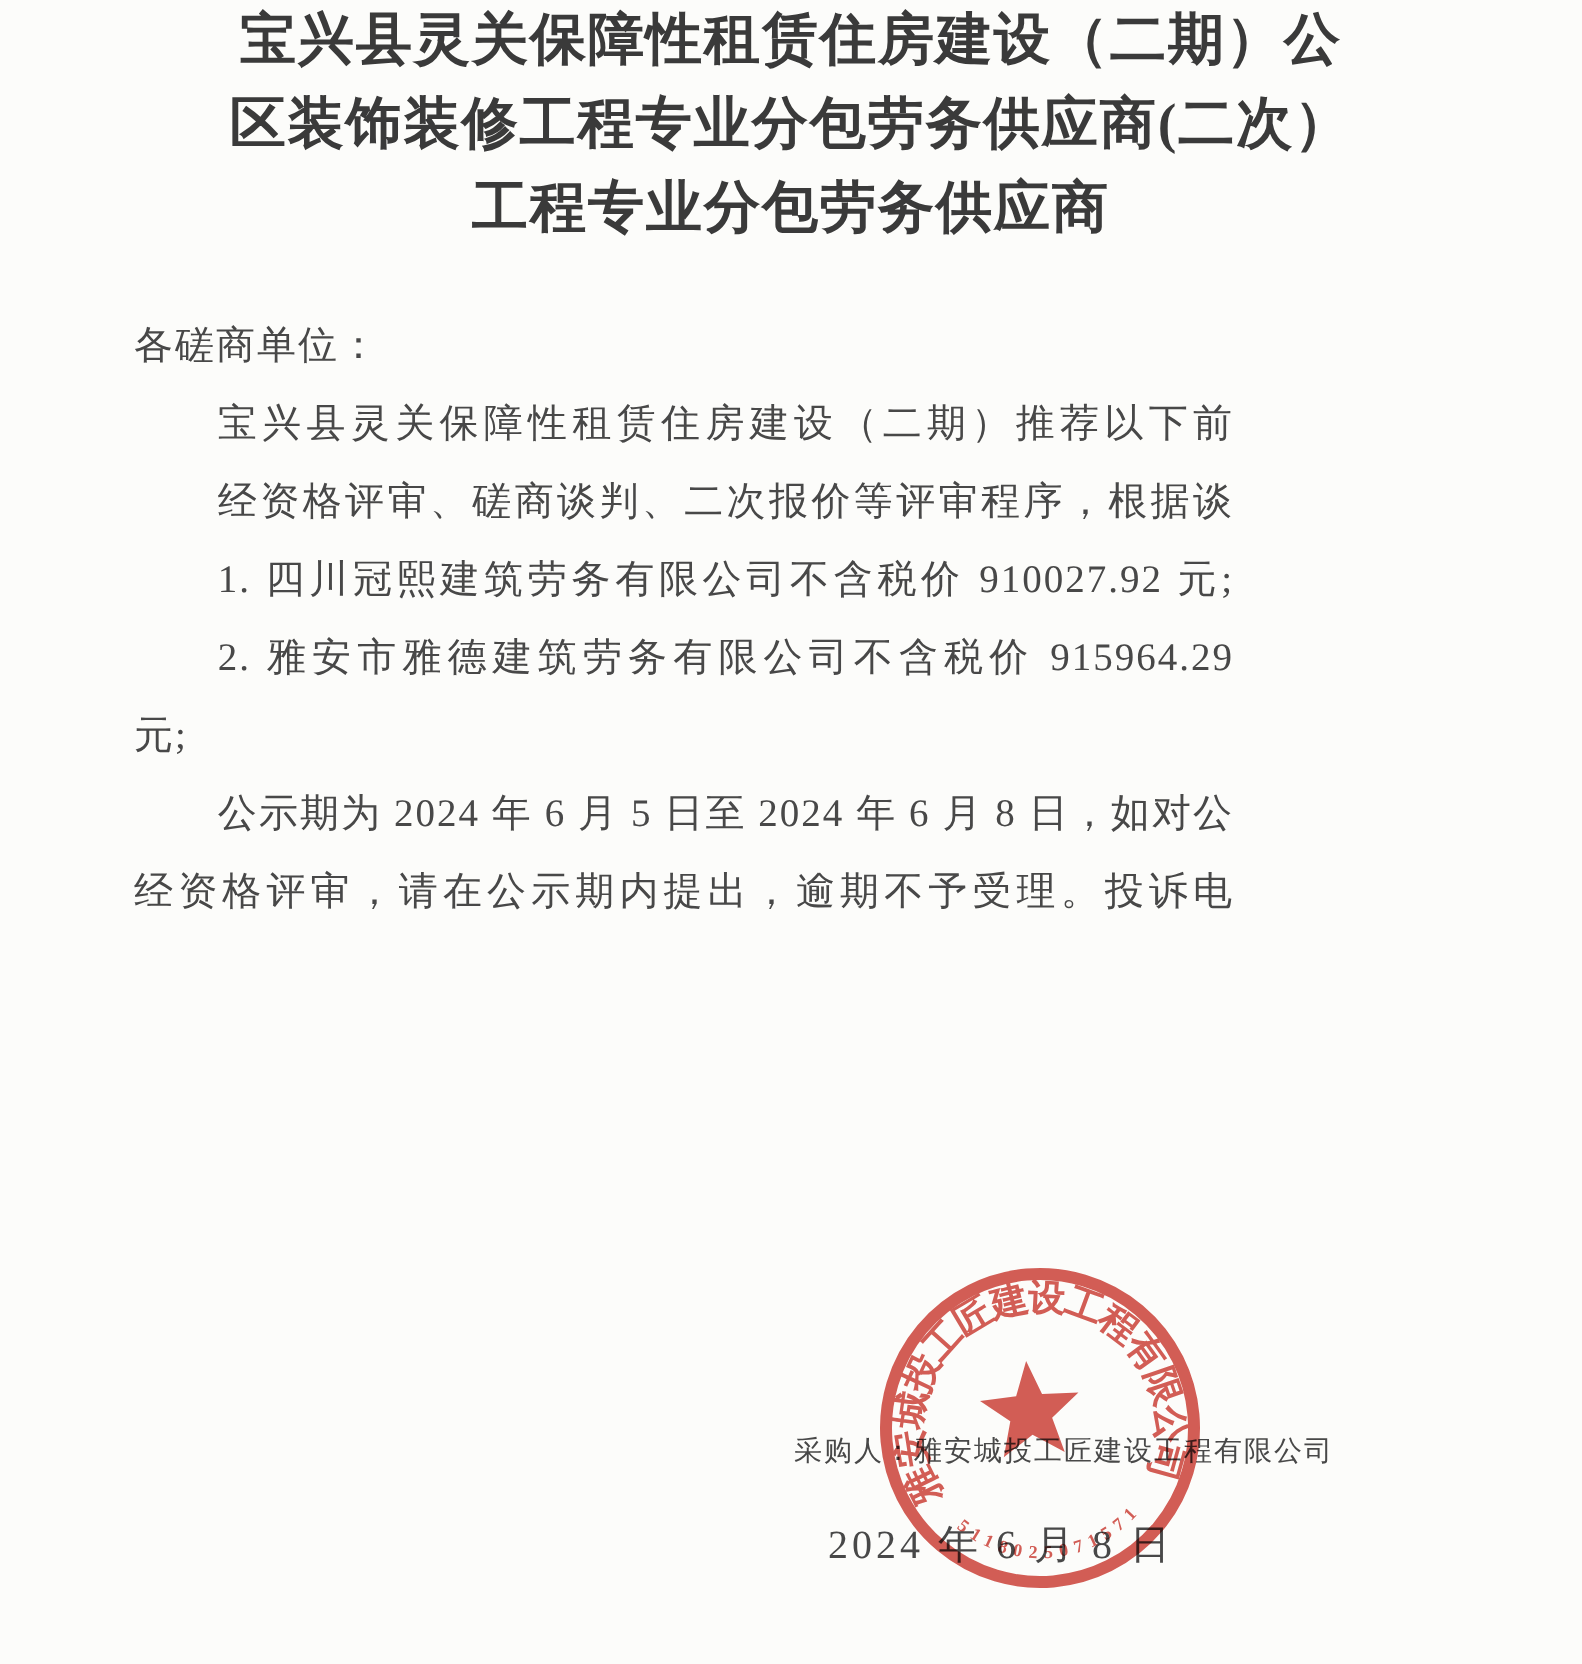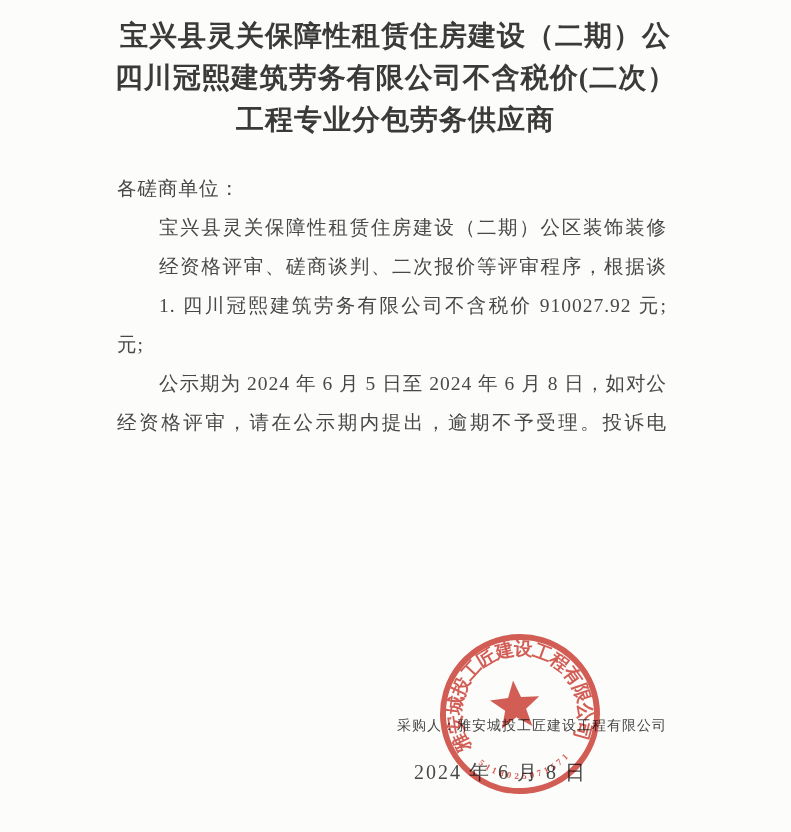--- a/index.html
+++ b/index.html
@@ -6,30 +6,29 @@
   .page {
     position: relative;
     width: 791px;
     height: 832px;
     background: #fcfcfa;
     font-family: "Liberation Serif", "DejaVu Serif", serif;
     color: #484848;
     overflow: hidden;
   }
   .title-block {
-    padding-top: 15px;
     text-align: center;
     font-size: 28px;
     font-weight: 700;
     line-height: 42px;
     letter-spacing: 1px;
     color: #3a3a3a;
   }
   .body-block {
-    margin: 28px 0 0 117px;
+    margin: 28px 0 0 67px;
     width: 550px;
     font-size: 19.5px;
     line-height: 39px;
     letter-spacing: 1px;
   }
   .line { text-align: justify; min-height: 39px; }
   .line.fill { text-align-last: justify; }
   .line.indent { text-indent: 2.15em; }
   .sign-name {
     position: absolute;
@@ -64,30 +63,31 @@
   }
 </style>
 </head>
 <body>
 
 <div class="page">
 
   <header class="title-block">
 
   <div>宝兴县灵关保障性租赁住房建设（二期）公</div>
-      <div>四川冠熙建筑劳务有限公司不含税价(二次）</div>
+      <div>区装饰装修工程专业分包劳务供应商(二次）</div>
       <div>工程专业分包劳务供应商</div>
     </header>
 
   <main class="body-block">
 
   <div class="line">各磋商单位：</div>
-      <div class="line indent fill">宝兴县灵关保障性租赁住房建设（二期）公区装饰装修</div>
+      <div class="line indent fill">宝兴县灵关保障性租赁住房建设（二期）推荐以下前</div>
       <div class="line indent fill">经资格评审、磋商谈判、二次报价等评审程序，根据谈</div>
       <div class="line indent fill">1. 四川冠熙建筑劳务有限公司不含税价 910027.92 元;</div>
+      <div class="line indent fill">2. 雅安市雅德建筑劳务有限公司不含税价 915964.29</div>
       <div class="line">元;</div>
       <div class="line indent fill">公示期为 2024 年 6 月 5 日至 2024 年 6 月 8 日，如对公</div>
       <div class="line fill">经资格评审，请在公示期内提出，逾期不予受理。投诉电</div>
     </main>
 
   <div class="sign-name">
     <span>采购人：</span><span>雅安城投工匠建设工程有限公司</span>
   </div>
 
   <div class="sign-date">2024 年 6 月 8 日</div>

